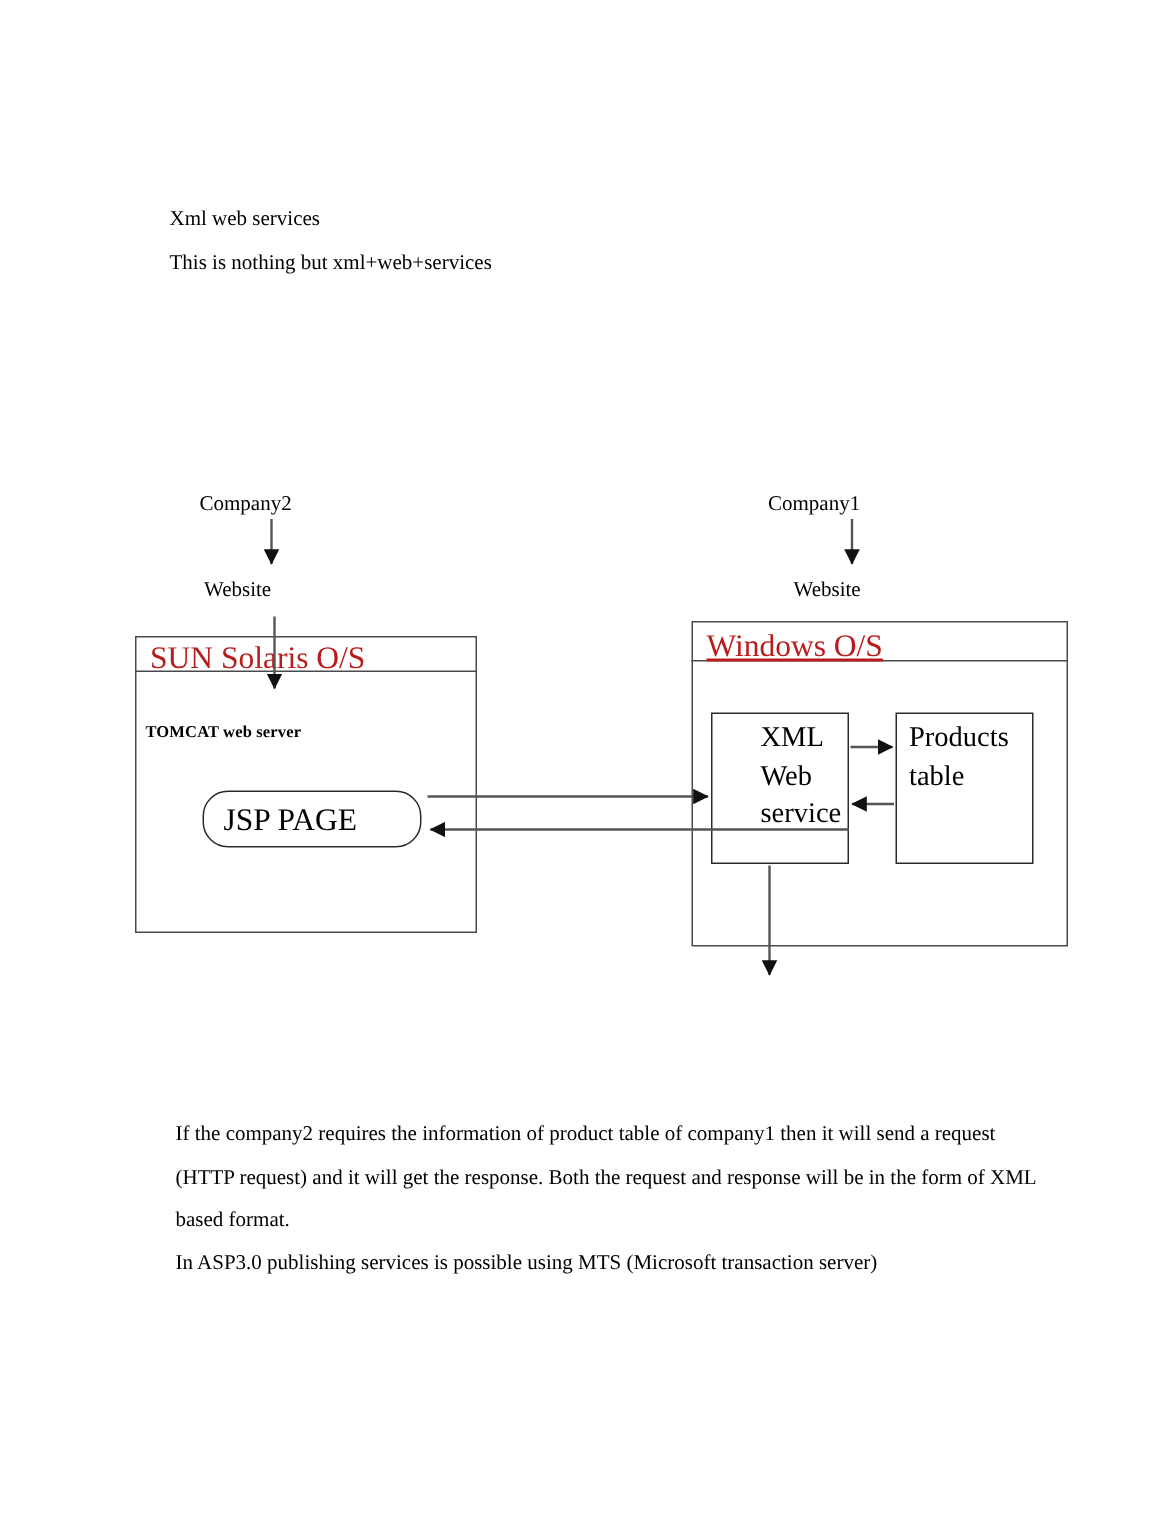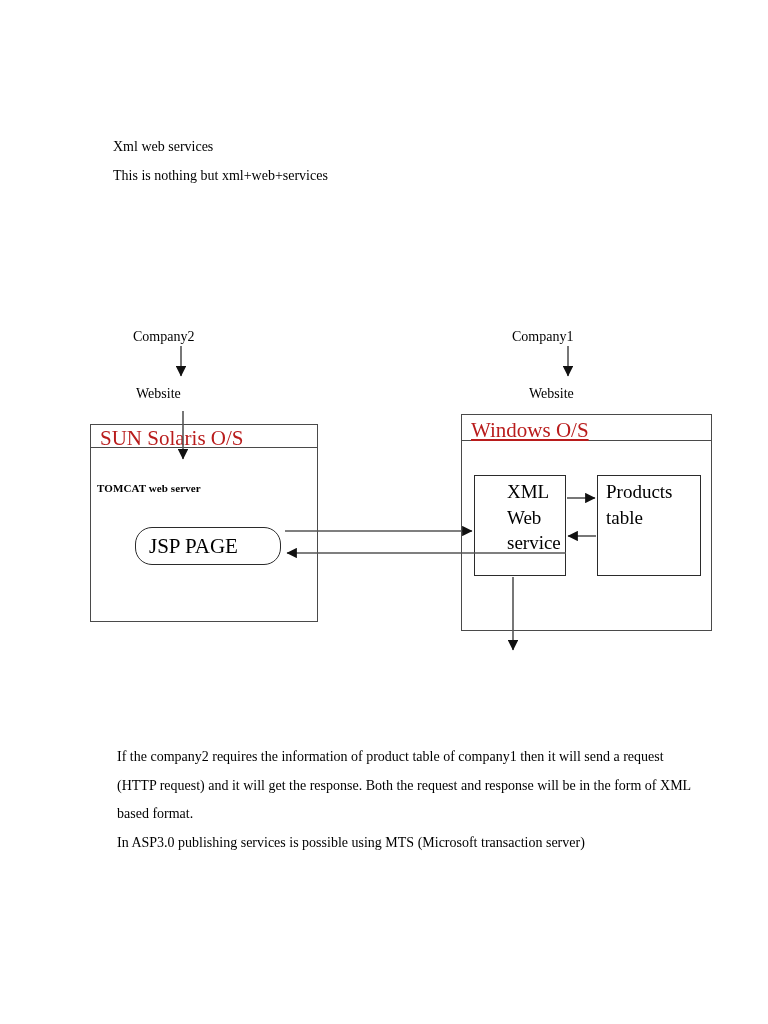--- a/index.html
+++ b/index.html
@@ -120,21 +120,21 @@
   }
   #box-xmlws .inner-text {
     position: absolute;
     left: 8px; top: 3px;
     font-size: 19px;
     line-height: 25.5px;
     white-space: pre-line;
     margin-left: 24px;
   }
   #box-products {
-    left: 597px; top: 165px; width: 104px; height: 101px;
+    left: 597px; top: 165px; width: 92px; height: 101px;
   }
   #box-products .inner-text {
     position: absolute;
     left: 8px; top: 3px;
     font-size: 19px;
     line-height: 25.5px;
     white-space: pre-line;
   }
 
   

